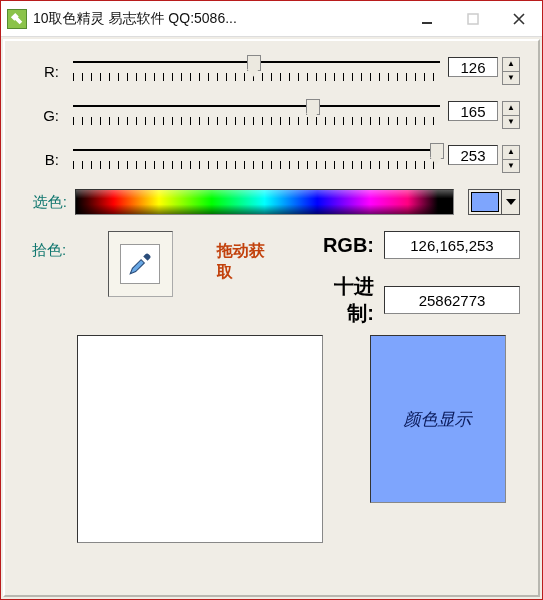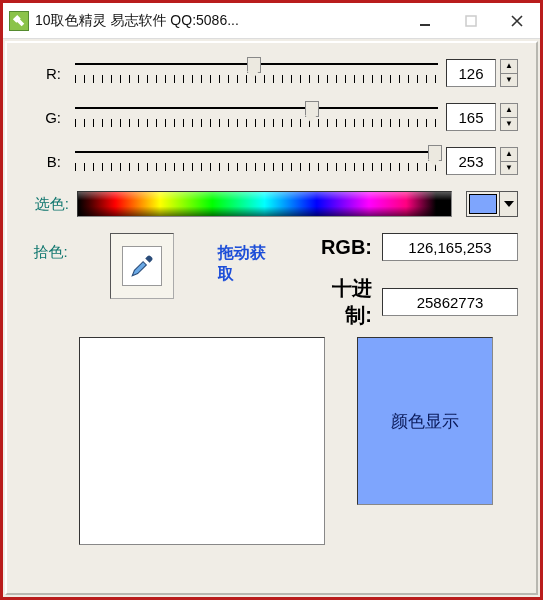--- a/index.html
+++ b/index.html
@@ -8,21 +8,21 @@
     font-family: "Microsoft YaHei", "SimSun", sans-serif;
     background: #fff;
     width: 543px;
     height: 600px;
     overflow: hidden;
   }
   .window {
     width: 543px;
     height: 600px;
     background: #f0ede6;
-    border: 3px solid #b91c1c;
+    border: 1px solid #b91c1c;
     display: flex;
     flex-direction: column;
   }
   .titlebar {
     height: 36px;
     background: #fff;
     display: flex;
     align-items: center;
     padding: 0 0 0 6px;
     border-bottom: 1px solid #ddd;
@@ -121,21 +121,21 @@
     border-right:6px solid transparent;
     border-top:8px solid #ece9e0;
   }
 
   .numbox {
     display:flex; align-items:stretch;
     height: 28px;
   }
   .numbox input {
     width: 50px;
-    height: 28px;
+    height: 20px;
     text-align: center;
     font-size: 15px;
     border: 1px inset #888;
     background: #fff;
     padding: 0;
   }
   .spin {
     width: 18px;
     display: flex; flex-direction: column;
     margin-left: 4px;
@@ -199,21 +199,21 @@
   }
   .picker-btn {
     width: 40px; height: 40px;
     border: 1px solid #999;
     background: #fff;
     display:flex; align-items:center; justify-content:center;
   }
   .drag-text {
     font-size: 16px;
     font-weight: 600;
-    color: #1d4ed8;
+    color: #c2410c;
     margin-top: 10px;
     margin-left: 2px;
   }
   .vals {
     margin-left: auto;
     display: grid;
     grid-template-columns: auto auto;
     row-gap: 14px;
     column-gap: 10px;
     align-items: center;
@@ -238,22 +238,23 @@
     margin-top: 6px;
   }
   .history-box {
     width: 246px;
     height: 208px;
     border: 1px inset #888;
     background: #fff;
     margin-left: 54px;
   }
   .right-col {
-    display:flex; flex-direction:row; align-items:center;
+    display:flex; flex-direction:column; align-items:center;
     flex:1;
+    font-style:italic;
   }
   .display-swatch {
     width: 136px; height: 168px;
     border: 1px inset #888;
     display:flex; align-items:center; justify-content:center;
     font-size: 17px;
     color: #0a1a5a;
     text-align:center;
   }
   .top-btn {

